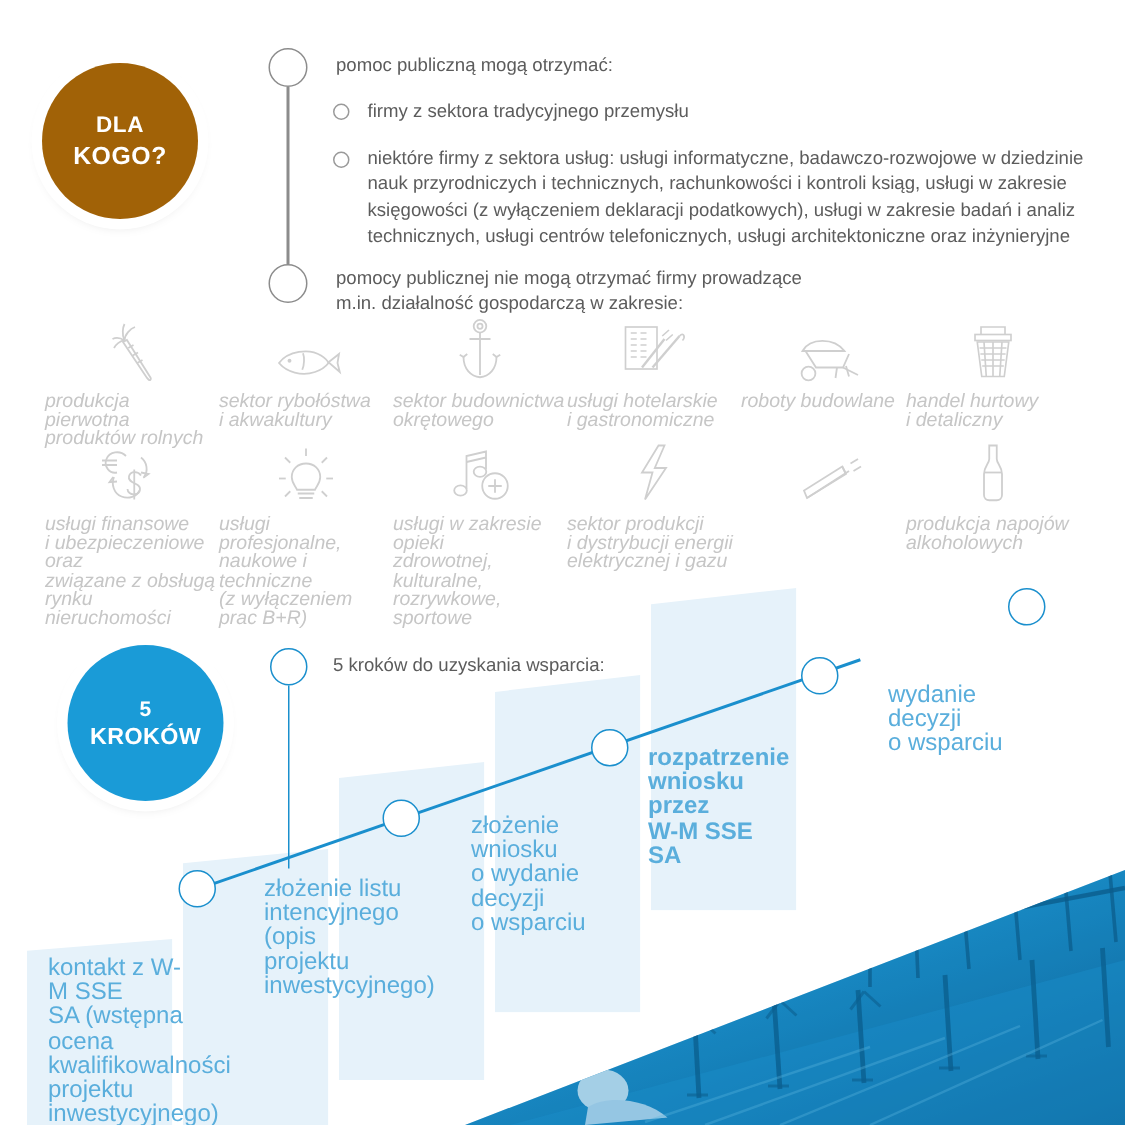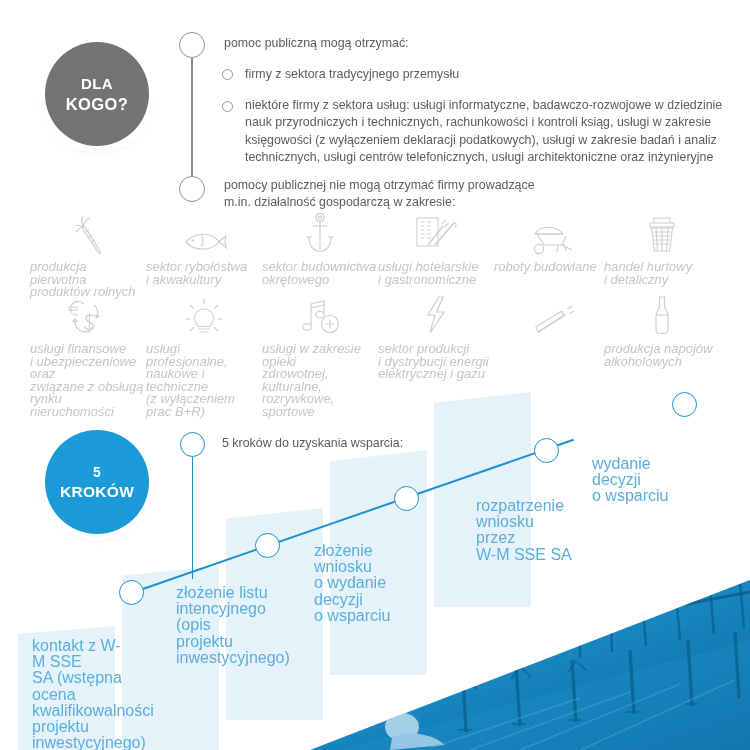--- a/index.html
+++ b/index.html
@@ -13,21 +13,21 @@
   .stage{position:absolute;left:0;top:0;width:750px;height:750px;overflow:hidden;}
 
   
   .badge{
     position:absolute;
     width:104px;height:104px;border-radius:50%;
     display:flex;align-items:center;justify-content:center;
     text-align:center;color:#fff;font-weight:bold;
     box-shadow:0 0 0 7px #ffffff, 0 3px 9px rgba(0,0,0,0.22);
   }
-  #badge-gray{left:45px;top:42px;background:#737373;font-size:16.5px;line-height:20px;letter-spacing:.4px;}
+  #badge-gray{left:28px;top:42px;background:#a16207;font-size:16.5px;line-height:20px;letter-spacing:.4px;}
   #badge-blue{left:45px;top:430px;background:#1a9bd7;font-size:15.5px;line-height:19px;letter-spacing:.3px;}
   .badge span{display:block;}
   .badge .b1{font-size:15px;}
   #badge-blue .b1{font-size:14px;font-weight:bold;}
 
   .bigcircle{
     position:absolute;width:26px;height:26px;border-radius:50%;
     background:#fff;border:1.6px solid #8c8c8c;box-sizing:border-box;
   }
   .vline{position:absolute;width:1.6px;background:#8c8c8c;}
@@ -378,17 +378,17 @@
 
     <div class="step-dot" style="left:119px;top:200px;"></div>
     <div class="step-dot" style="left:255px;top:153px;"></div>
     <div class="step-dot" style="left:394px;top:106px;"></div>
     <div class="step-dot" style="left:534px;top:58px;"></div>
     <div class="step-dot" style="left:672px;top:12px;"></div>
 
     <div class="panel-label" style="left:32px; top:258px; width:92px;">kontakt z W-M SSE<br>SA (wstępna ocena<br>kwalifikowalności<br>projektu<br>inwestycyjnego)</div>
     <div class="panel-label" style="left:176px;top:205px; width:96px;">złożenie listu<br>intencyjnego<br>(opis projektu<br>inwestycyjnego)</div>
     <div class="panel-label" style="left:314px;top:163px; width:98px;">złożenie wniosku<br>o wydanie decyzji<br>o wsparciu</div>
-    <div class="panel-label" style="left:476px;top:118px; width:96px;">rozpatrzenie<br>wniosku przez<br>W-M SSE SA</div>
+    <div class="panel-label" style="left:432px;top:118px; width:96px;font-weight:bold;">rozpatrzenie<br>wniosku przez<br>W-M SSE SA</div>
     <div class="panel-label" style="left:592px;top:76px;  width:96px;">wydanie decyzji<br>o wsparciu</div>
 
   </div>
 </div>
 
 </body></html>

